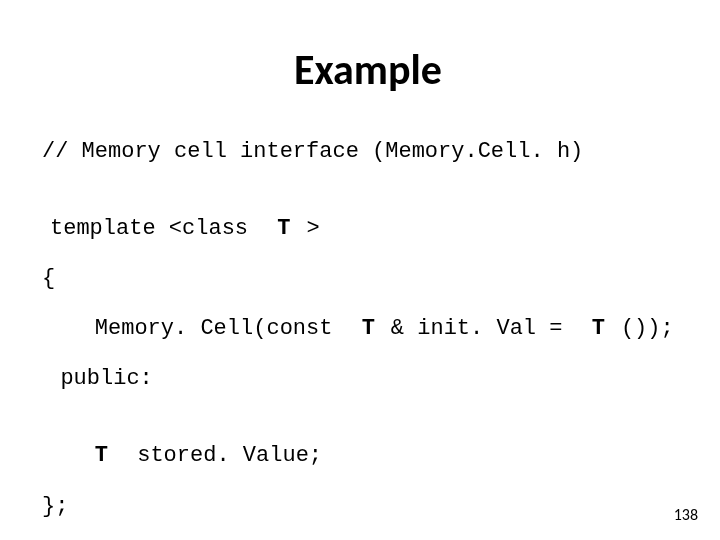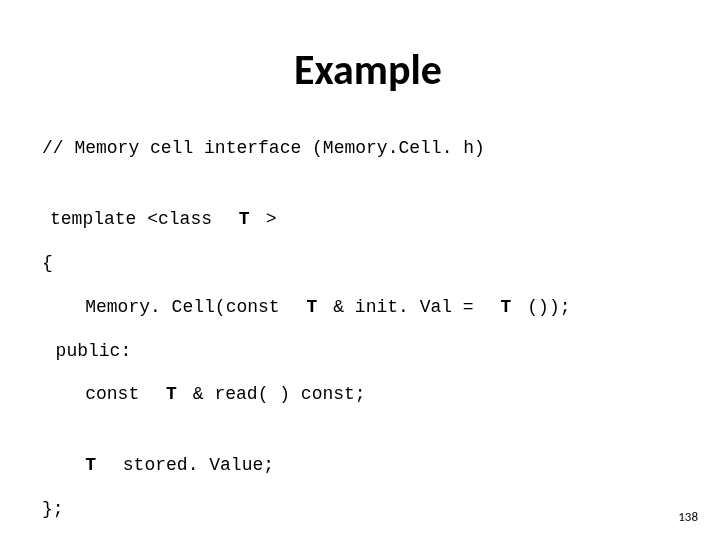--- a/index.html
+++ b/index.html
@@ -14,49 +14,48 @@
     font-family: Calibri, Arial, sans-serif;
     font-weight: 700;
     font-size: 42px;
     text-align: center;
     color: #000;
     padding-top: 28px;
     padding-bottom: 24px;
   }
   .code-block {
     padding-left: 18px;
-    font-size: 18px;
+    font-size: 22px;
     line-height: 1.55;
     color: #000;
   }
   .code-line { white-space: pre; }
   .indent1 { padding-left: 2.0ch; }
   .indent2 { padding-left: 4.0ch; }
   .bold { font-weight: 700; }
   .spacer { height: 27px; }
   .page-number {
     position: absolute;
     bottom: 16px;
     right: 22px;
     font-family: Calibri, Arial, sans-serif;
-    font-size: 13px;
+    font-size: 16px;
     color: #000;
   }
 </style>
 </head>
 <body>
 
 <div class="title">Example</div>
 
 <div class="code-block">
   <div class="code-line">// Memory cell interface (Memory.Cell. h)</div>
   <div class="spacer"></div>
   <div class="code-line"><span>template &lt;class </span><span class="bold">T</span><span>&gt;</span></div>
   <div class="code-line">{</div>
   <div class="code-line indent2"><span>Memory. Cell(const </span><span class="bold">T</span><span>&amp; init. Val = </span><span class="bold">T</span><span>());</span></div>
   <div class="code-line indent1">public:</div>
-  <div class="code-line indent2"><span>const </span><span class="bold">T</span><span>&amp; read( ) const;</span></div>
   <div class="spacer"></div>
   <div class="code-line indent2"><span class="bold">T</span><span> stored. Value;</span></div>
   <div class="code-line">};</div>
 </div>
 
 <div class="page-number">138</div>
 
 </body></html>

